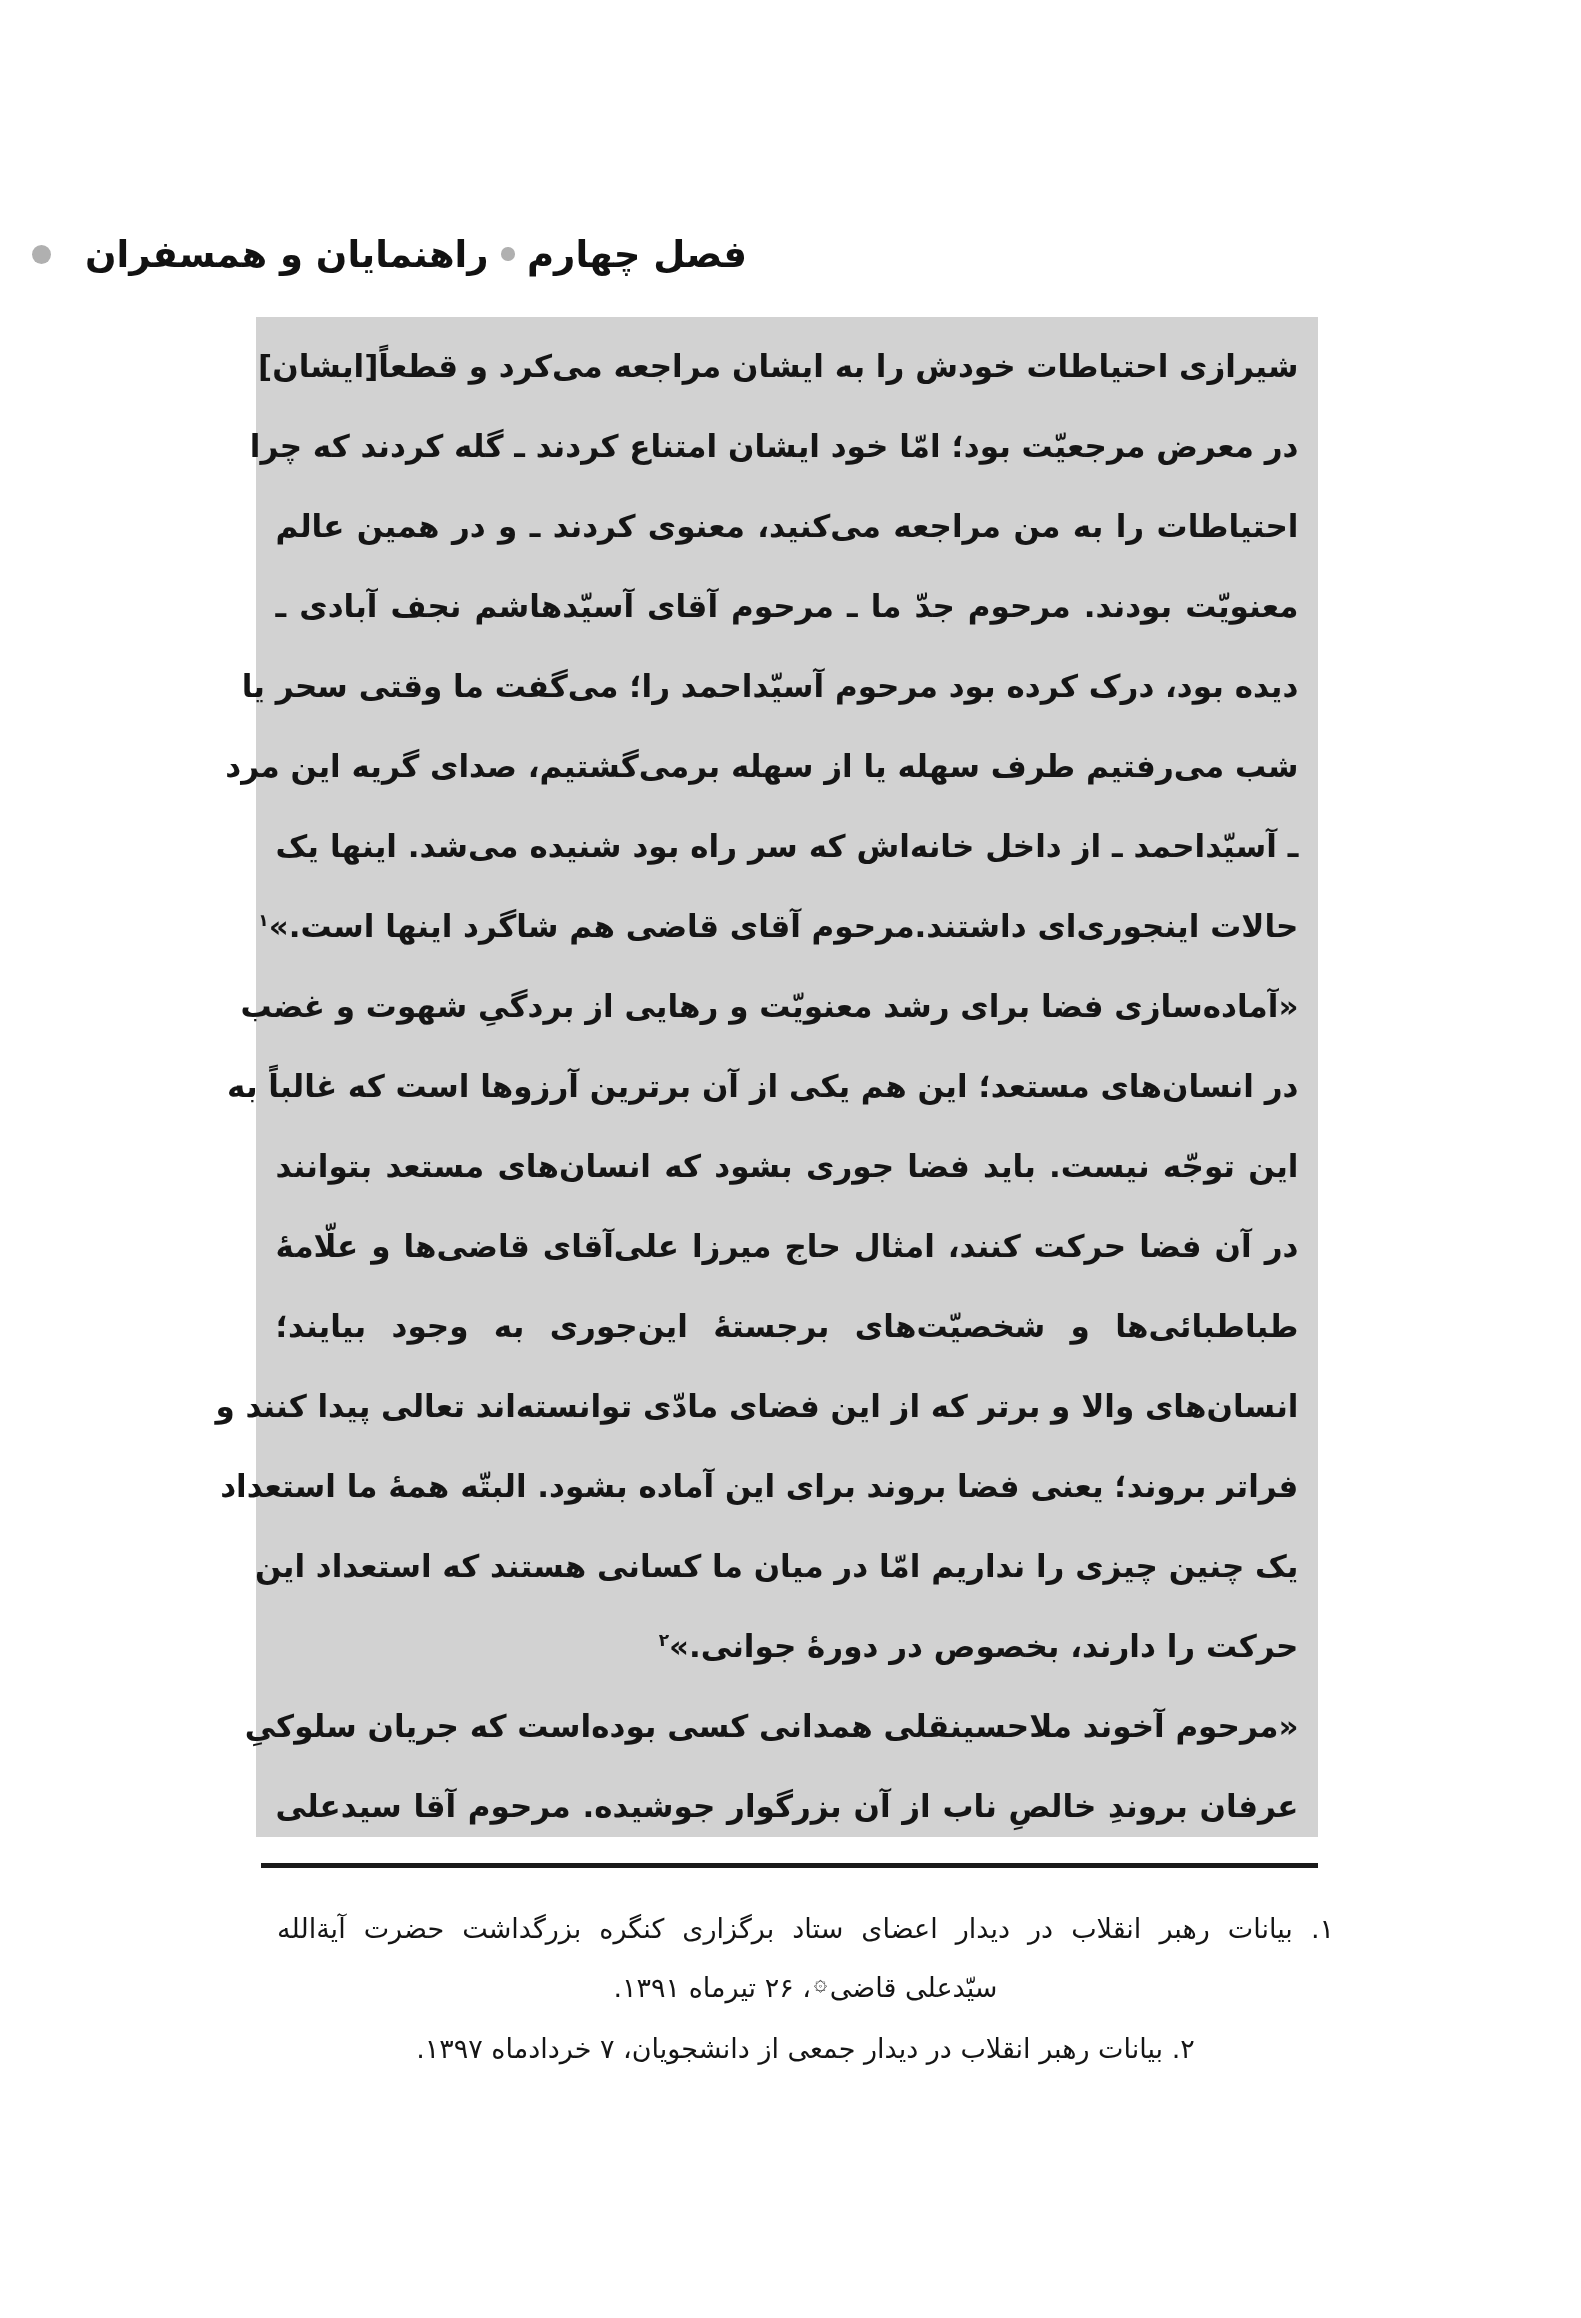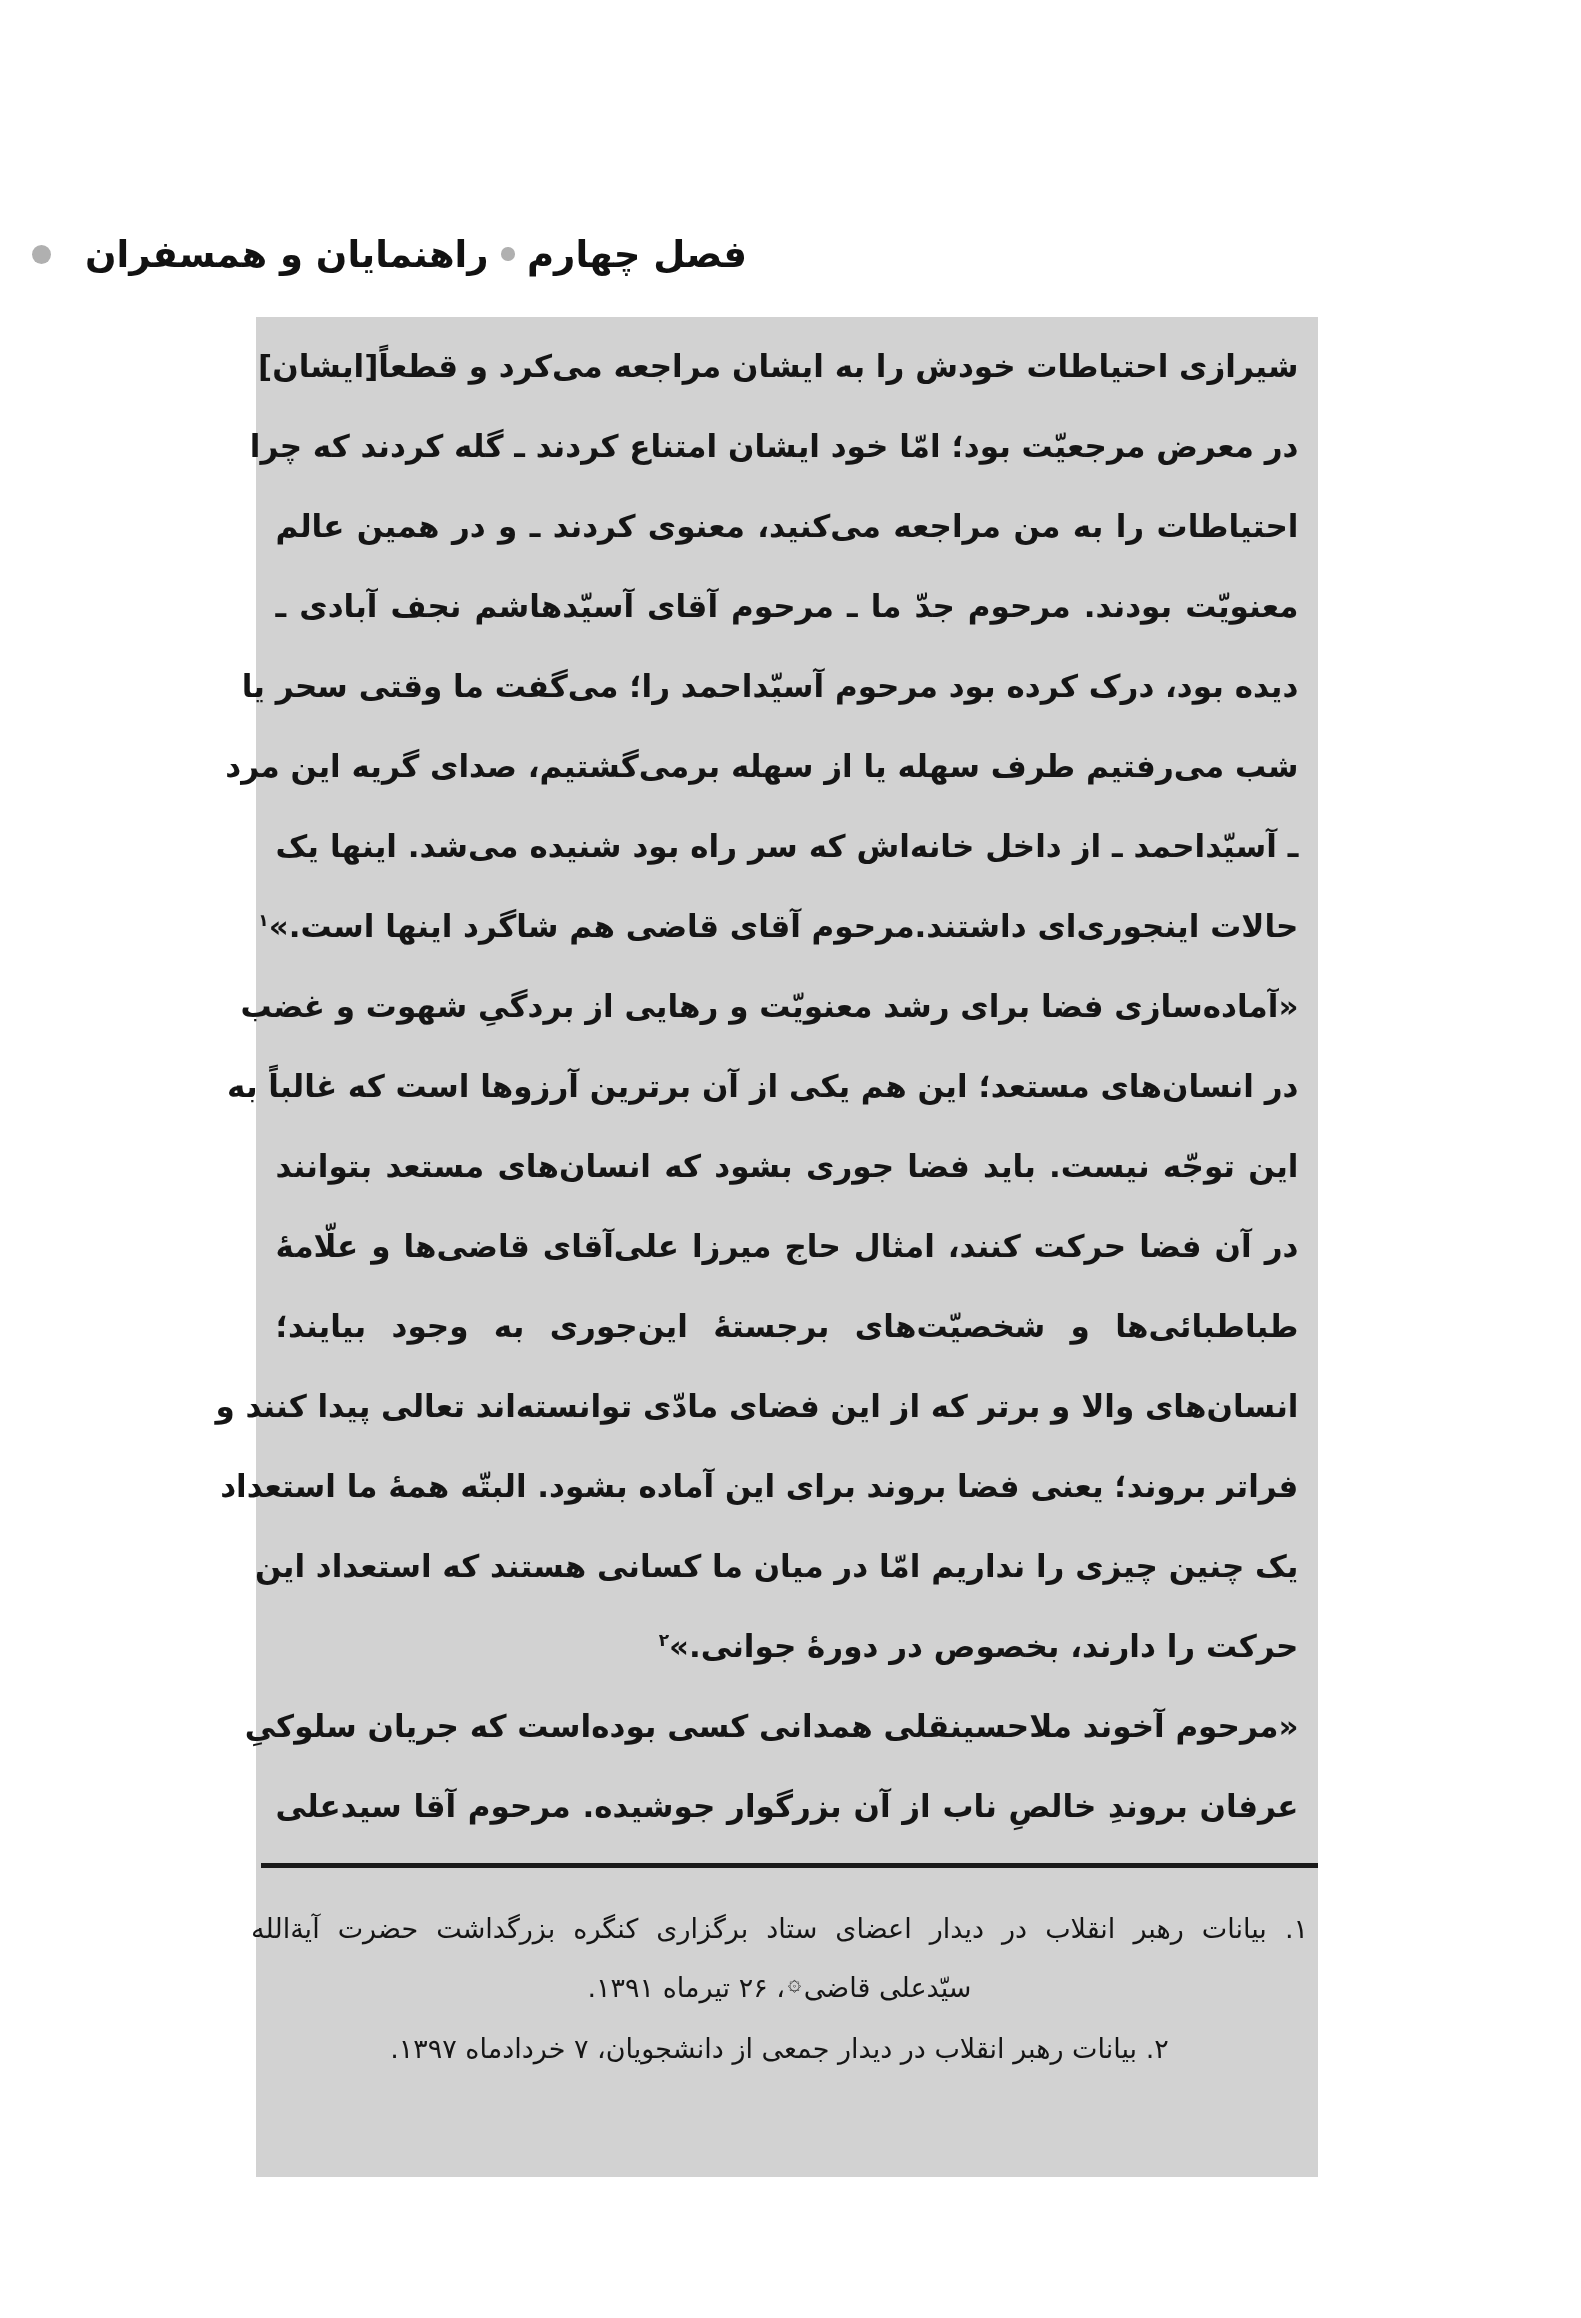--- a/index.html
+++ b/index.html
@@ -12,38 +12,38 @@
     position:absolute;top:223px;right:834px;height:62px;
     direction:rtl;display:flex;align-items:center;gap:12.5px;white-space:nowrap;
     font-weight:bold;font-size:37px;color:#121212;
   }
   .page-header .dot{display:inline-block;border-radius:50%;background:#b0b0b0;flex:0 0 auto;}
   .page-header .dot.small{width:13.4px;height:13.4px;}
   .page-header .dot.large{width:19px;height:19px;margin:0 21.4px;}
   .page-header .page-number{font-size:35px;letter-spacing:1.8px;}
   
   .quote-block{
-    position:absolute;left:256px;top:317px;width:1062px;height:1860px;
+    position:absolute;left:256px;top:317px;width:1062px;height:1520px;
     background:#d2d2d2;box-sizing:border-box;padding:9px 19.6px 0 19.6px;
     direction:rtl;font-weight:bold;font-size:31px;color:#151515;
   }
   .qline{
     line-height:80px;height:80px;white-space:nowrap;
     text-align:justify;text-align-last:justify;overflow:visible;
   }
   .qline.short{text-align:left;text-align-last:right;}
   .fn-ref{font-size:0.55em;vertical-align:super;line-height:0;}
   
   .footnote-rule{
     position:absolute;left:261px;top:1863px;width:1057px;height:4.5px;
     background:#1a1a1a;border:none;margin:0;
   }
   
   .footnotes{
-    position:absolute;left:251px;top:1899px;width:1057px;
+    position:absolute;left:277px;top:1899px;width:1057px;
     direction:rtl;font-size:27px;font-weight:normal;color:#151515;
   }
   .fn-line{line-height:59px;white-space:nowrap;}
   .fn-just{text-align:justify;text-align-last:justify;}
   .fn-right{text-align:center;}
   .honorific{font-size:0.85em;position:relative;top:-7.1px;margin:0 2.7px;}
 </style>
 </head>
 <body>
 

